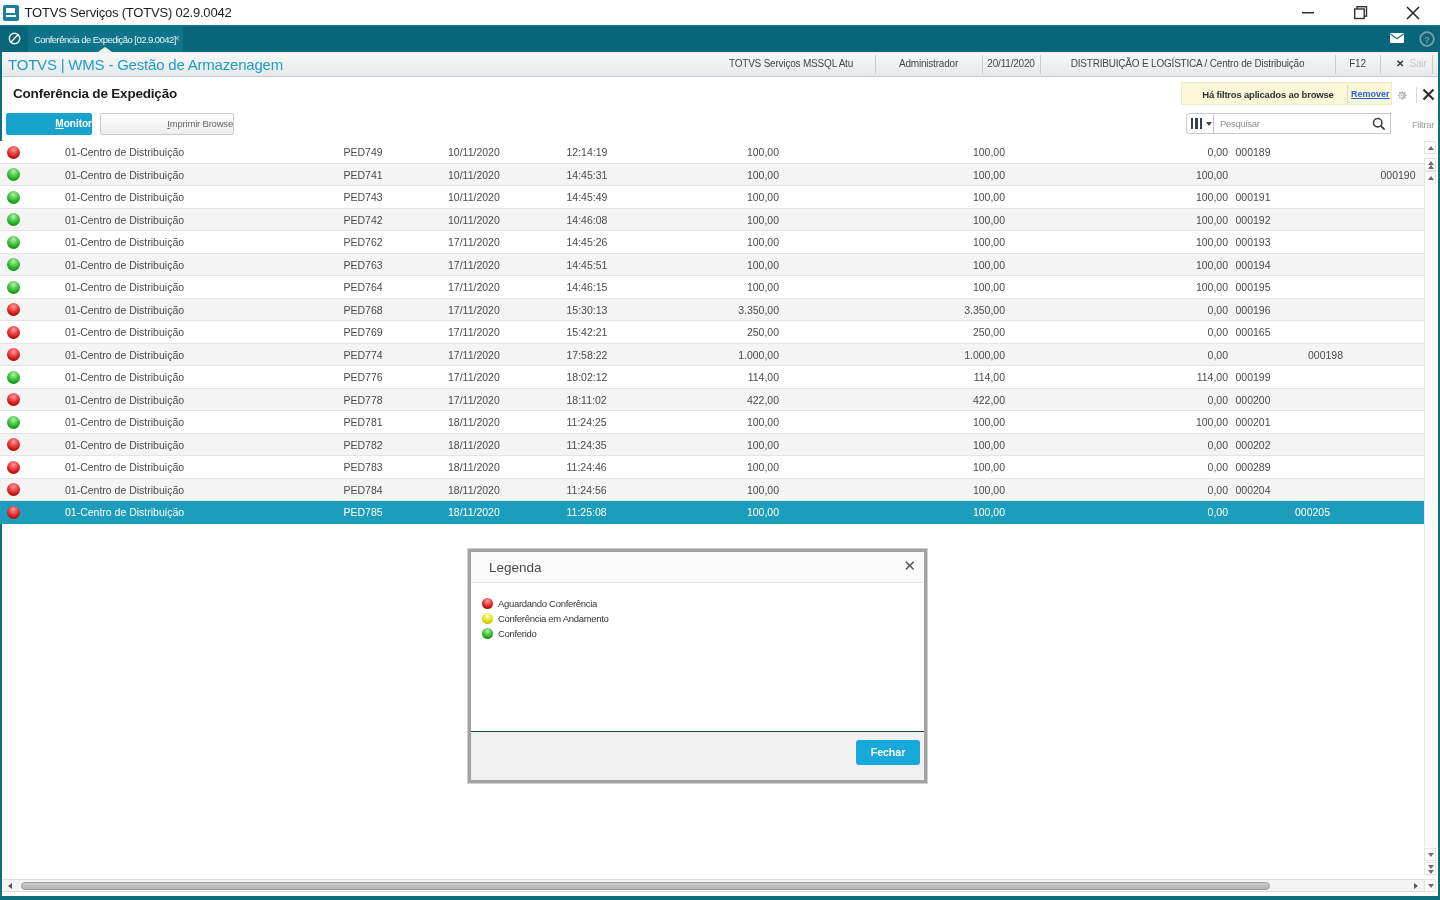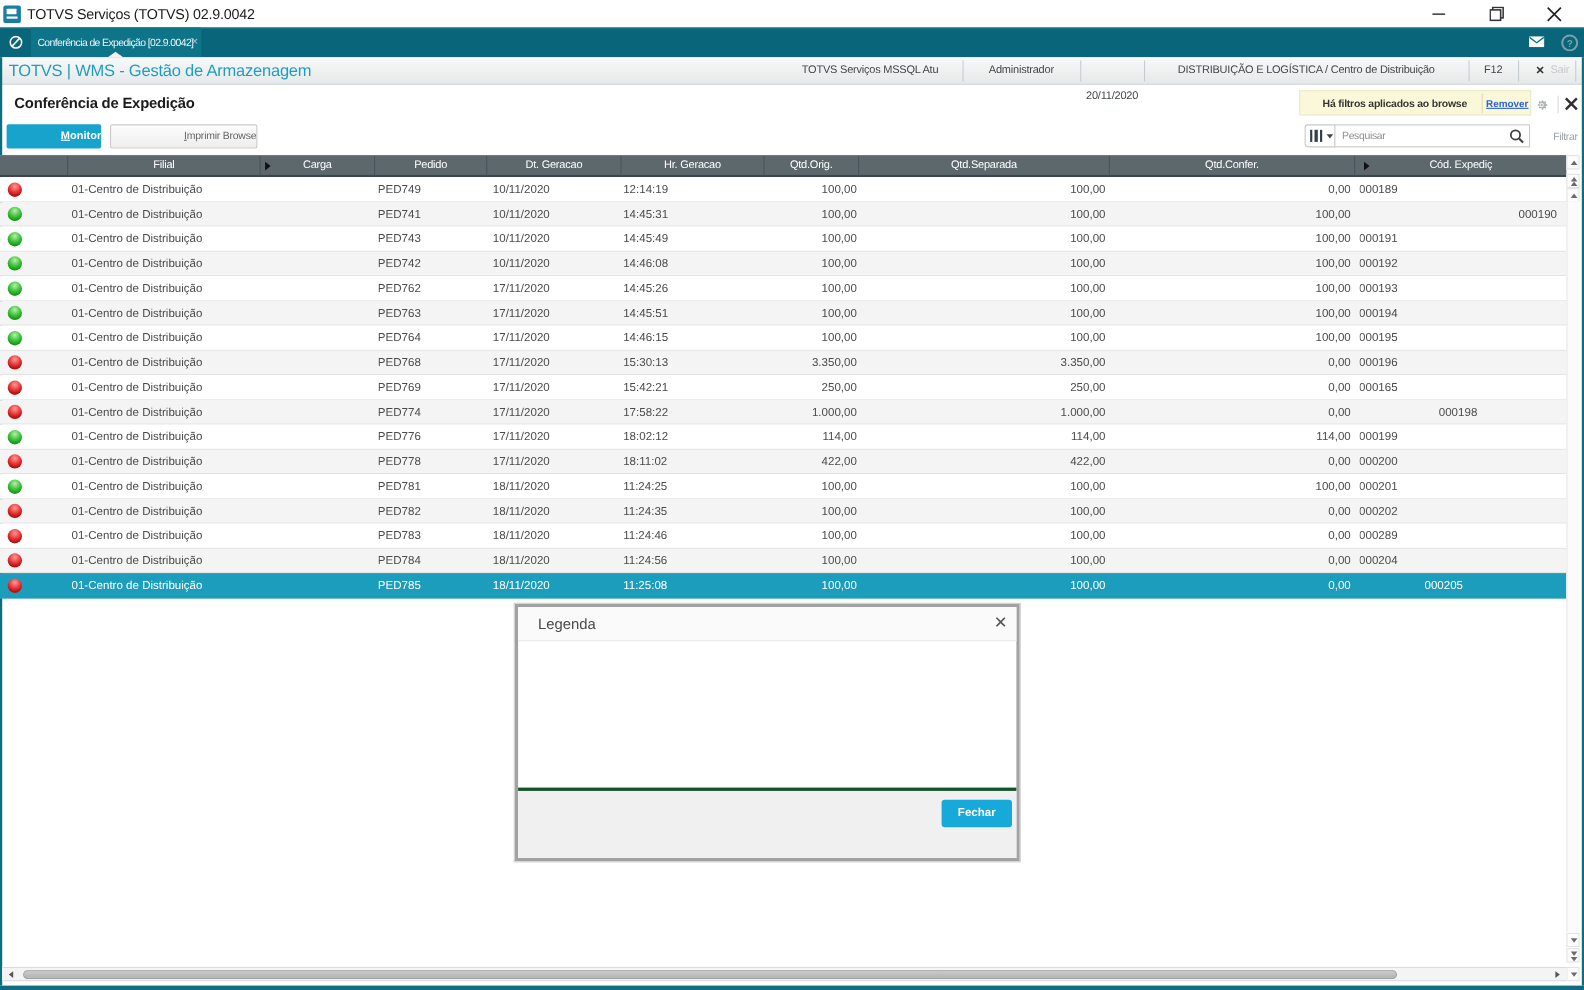--- a/index.html
+++ b/index.html
@@ -91,21 +91,21 @@
 
 
 #modal { left:468px; top:549px; width:459px; height:234px; background:#fff; border:3px solid #a2a2a2; outline:1px solid #cfcfcf; }
 #mtitle { position:absolute; left:0; top:0; width:100%; height:31px; background:#fafafa; border-bottom:1px solid #e8e8e8; }
 #mtitle .t { position:absolute; left:18px; top:8px; font-size:13.5px; color:#4a4a4a; }
 #mtitle .x { position:absolute; right:8px; top:5px; font-size:15px; color:#555; }
 #mbody { position:absolute; left:0; top:32px; width:100%; height:147px; background:#fff; }
 .litem { position:absolute; left:10.5px; height:15px; }
 .lball { position:absolute; left:0; top:1.5px; width:11px; height:11px; border-radius:50%; }
 .litem .lt { position:absolute; left:16.5px; top:2px; font-size:9.5px; letter-spacing:-0.3px; color:#333; white-space:nowrap; }
-#mfoot { position:absolute; left:0; bottom:0; width:100%; height:64px; background:#f0f0f0; border-top:3px solid #14532d; }
+#mfoot { position:absolute; left:0; bottom:0; width:100%; height:49px; background:#f0f0f0; border-top:1px solid #14532d; }
 #fechar { position:absolute; right:4px; top:8px; width:64px; height:25px; background:#17a9da; border-radius:3px; color:#fff; font-size:10.5px; font-weight:bold; text-align:center; line-height:25px; }
 </style>
 </head>
 <body>
 <div id="stage">
 
   <div class="abs" id="titlebar"></div>
   <div class="abs" id="appicon">
       <div class="scr"></div>
       <div class="base"></div>
@@ -142,21 +142,21 @@
     <circle cx="8" cy="8" r="6.8" fill="none" stroke="#7ba0ab" stroke-width="1.8"></circle>
     <text x="8" y="11.5" font-size="9" font-weight="bold" fill="#7ba0ab" text-anchor="middle">?</text>
   </svg>
 
   <div class="abs" id="appbar">
     <div class="brand">TOTVS | WMS - Gestão de Armazenagem</div>
     <div class="seg" style="left:707px;width:168px;">TOTVS Serviços MSSQL Atu</div>
     <div class="vsep" style="left:875px;"></div>
     <div class="seg" style="left:875px;width:107px;">Administrador</div>
     <div class="vsep" style="left:982px;"></div>
-    <div class="seg" style="left:982px;width:58px;margin-top:24px;">20/11/2020</div>
+    <div class="seg" style="left:982px;width:58px;">20/11/2020</div>
     <div class="vsep" style="left:1040px;"></div>
     <div class="seg" style="left:1040px;width:295px;">DISTRIBUIÇÃO E LOGÍSTICA / Centro de Distribuição</div>
     <div class="vsep" style="left:1335px;"></div>
     <div class="seg" style="left:1335px;width:45px;">F12</div>
     <div class="vsep" style="left:1380px;"></div>
     <div class="seg" style="left:1385px;width:30px;color:#333;font-weight:bold;">✕</div>
     <div class="seg" style="left:1403px;width:30px;color:#c4cacc;">Sair</div>
     <div class="vsep" style="left:1432px;"></div>
   </div>
 
@@ -190,34 +190,20 @@
   <div class="abs" id="searchbox">
       <div class="ph">Pesquisar</div>
     </div>
   <svg class="abs" style="left:1372px;top:117px" width="14" height="14" viewBox="0 0 14 14">
     <circle cx="5.7" cy="5.7" r="4.2" fill="none" stroke="#3f3f3f" stroke-width="1.6"></circle>
     <line x1="8.9" y1="8.9" x2="12.6" y2="12.6" stroke="#3f3f3f" stroke-width="1.9"></line>
   </svg>
   <div class="abs" id="filtrar">Filtrar</div>
 
   <div class="abs" id="grid">
-    <div id="ghead">
-      <div class="hc" style="left:0;width:62px;"></div>
-      <div class="hc" style="left:62px;width:175px;">Filial</div>
-      <div class="hc" style="left:237px;width:104px;">Carga</div>
-      <div class="hc" style="left:341px;width:102px;">Pedido</div>
-      <div class="hc" style="left:443px;width:122px;">Dt. Geracao</div>
-      <div class="hc" style="left:565px;width:130px;">Hr. Geracao</div>
-      <div class="hc" style="left:695px;width:86px;">Qtd.Orig.</div>
-      <div class="hc" style="left:781px;width:228px;">Qtd.Separada</div>
-      <div class="hc" style="left:1009px;width:223px;">Qtd.Confer.</div>
-      <div class="hc" style="left:1232px;width:192px;border-right:none;">Cód. Expediç</div>
-      <div class="mk" style="left:241px;"></div>
-      <div class="mk" style="left:1240px;"></div>
-    </div>
     <div id="rows">
 <div class="row">
 <div class="ball red"></div>
 <div class="c" style="left:65px;width:170px;">01-Centro de Distribuição</div>
 <div class="c" style="left:343.5px;width:95px;">PED749</div>
 <div class="c" style="left:448px;width:110px;">10/11/2020</div>
 <div class="c" style="left:566.5px;width:120px;">12:14:19</div>
 <div class="c" style="left:695px;width:84px;text-align:right;">100,00</div>
 <div class="c" style="left:781px;width:224px;text-align:right;">100,00</div>
 <div class="c" style="left:1009px;width:219px;text-align:right;">0,00</div>
@@ -427,18 +413,32 @@
   <div class="abs" id="hscroll"></div>
   <div class="abs" id="hthumb"></div>
   <div class="abs" id="harl"></div>
   <div class="abs" id="harr"></div>
 
   <div class="abs" id="modal">
     <div id="mtitle">
         <div class="t">Legenda</div>
         <div class="x">✕</div>
       </div>
+    <div id="mbody">
+      <div class="litem" style="top:12px;">
+          <div class="lball ball red"></div>
+          <div class="lt">Aguardando Conferência</div>
+        </div>
+      <div class="litem" style="top:27px;">
+          <div class="lball ball yel"></div>
+          <div class="lt">Conferência em Andamento</div>
+        </div>
+      <div class="litem" style="top:42px;">
+          <div class="lball ball grn"></div>
+          <div class="lt">Conferido</div>
+        </div>
+    </div>
     <div id="mfoot">
         <div id="fechar">Fechar</div>
       </div>
   </div>
 
 </div>
 
 </body></html>

